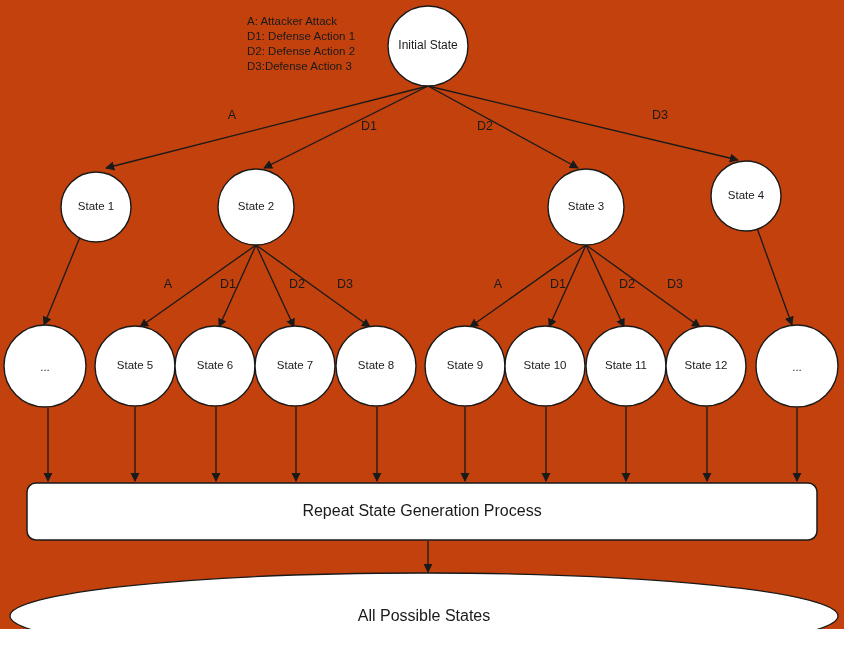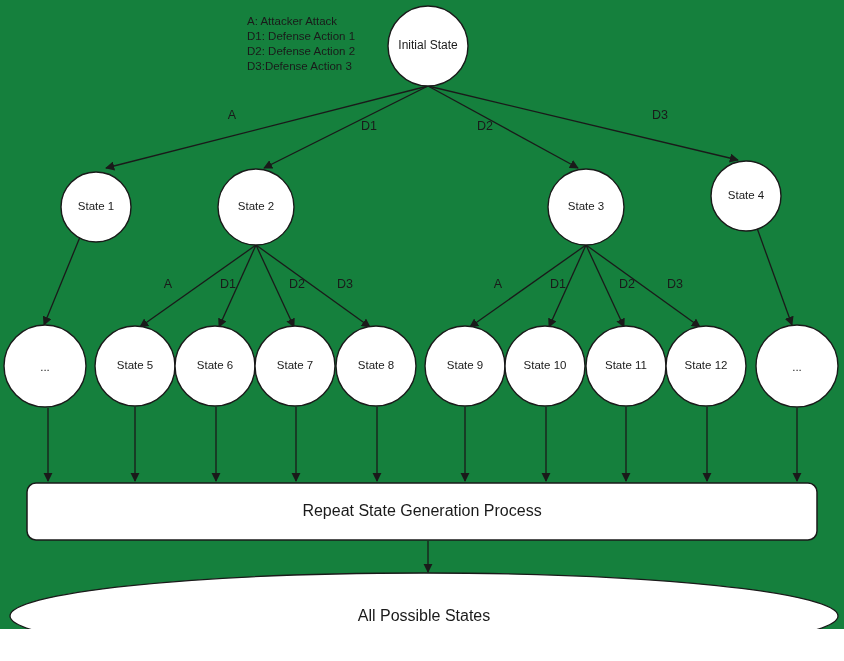--- a/index.html
+++ b/index.html
@@ -4,21 +4,21 @@
 <style>
   html, body {
     margin: 0;
     padding: 0;
     background: #ffffff;
   }
   #canvas {
     position: relative;
     width: 844px;
     height: 629px;
-    background: #15803d;
+    background: #c2410c;
     font-family: "Liberation Sans", sans-serif;
     overflow: hidden;
   }
   svg#diagram {
     position: absolute;
     top: 0;
     left: 0;
     width: 844px;
     height: 661px;
   }

